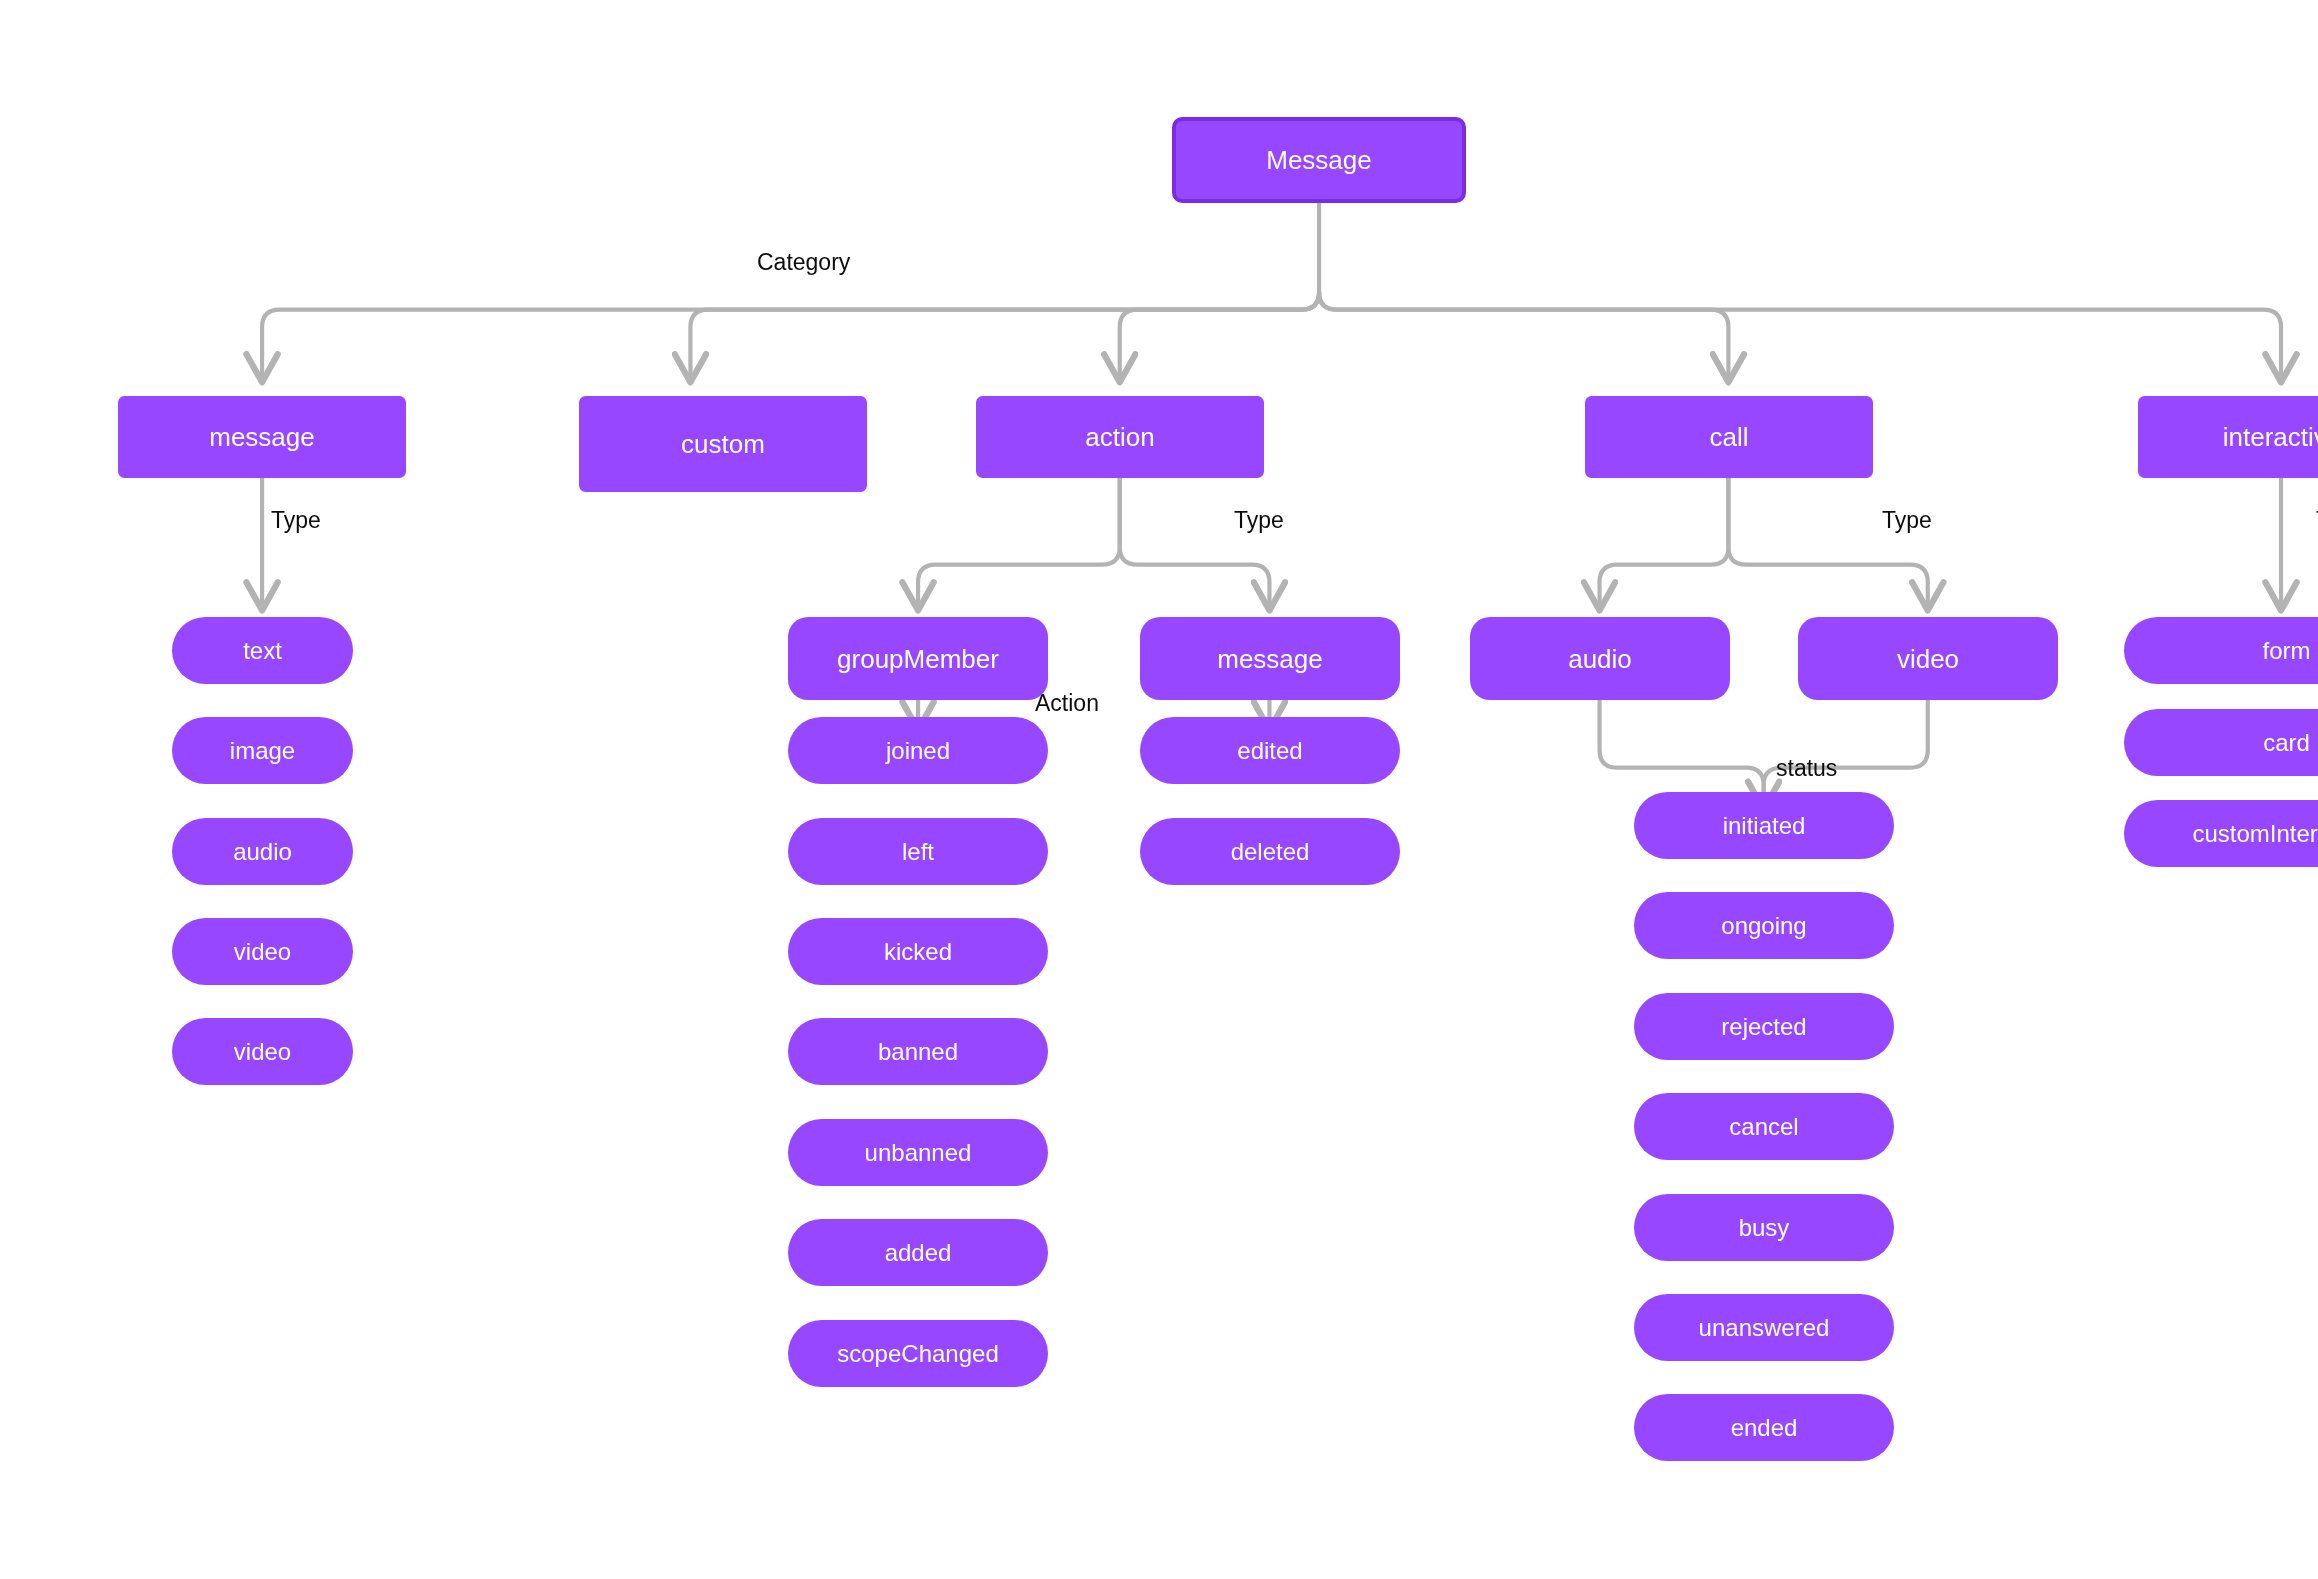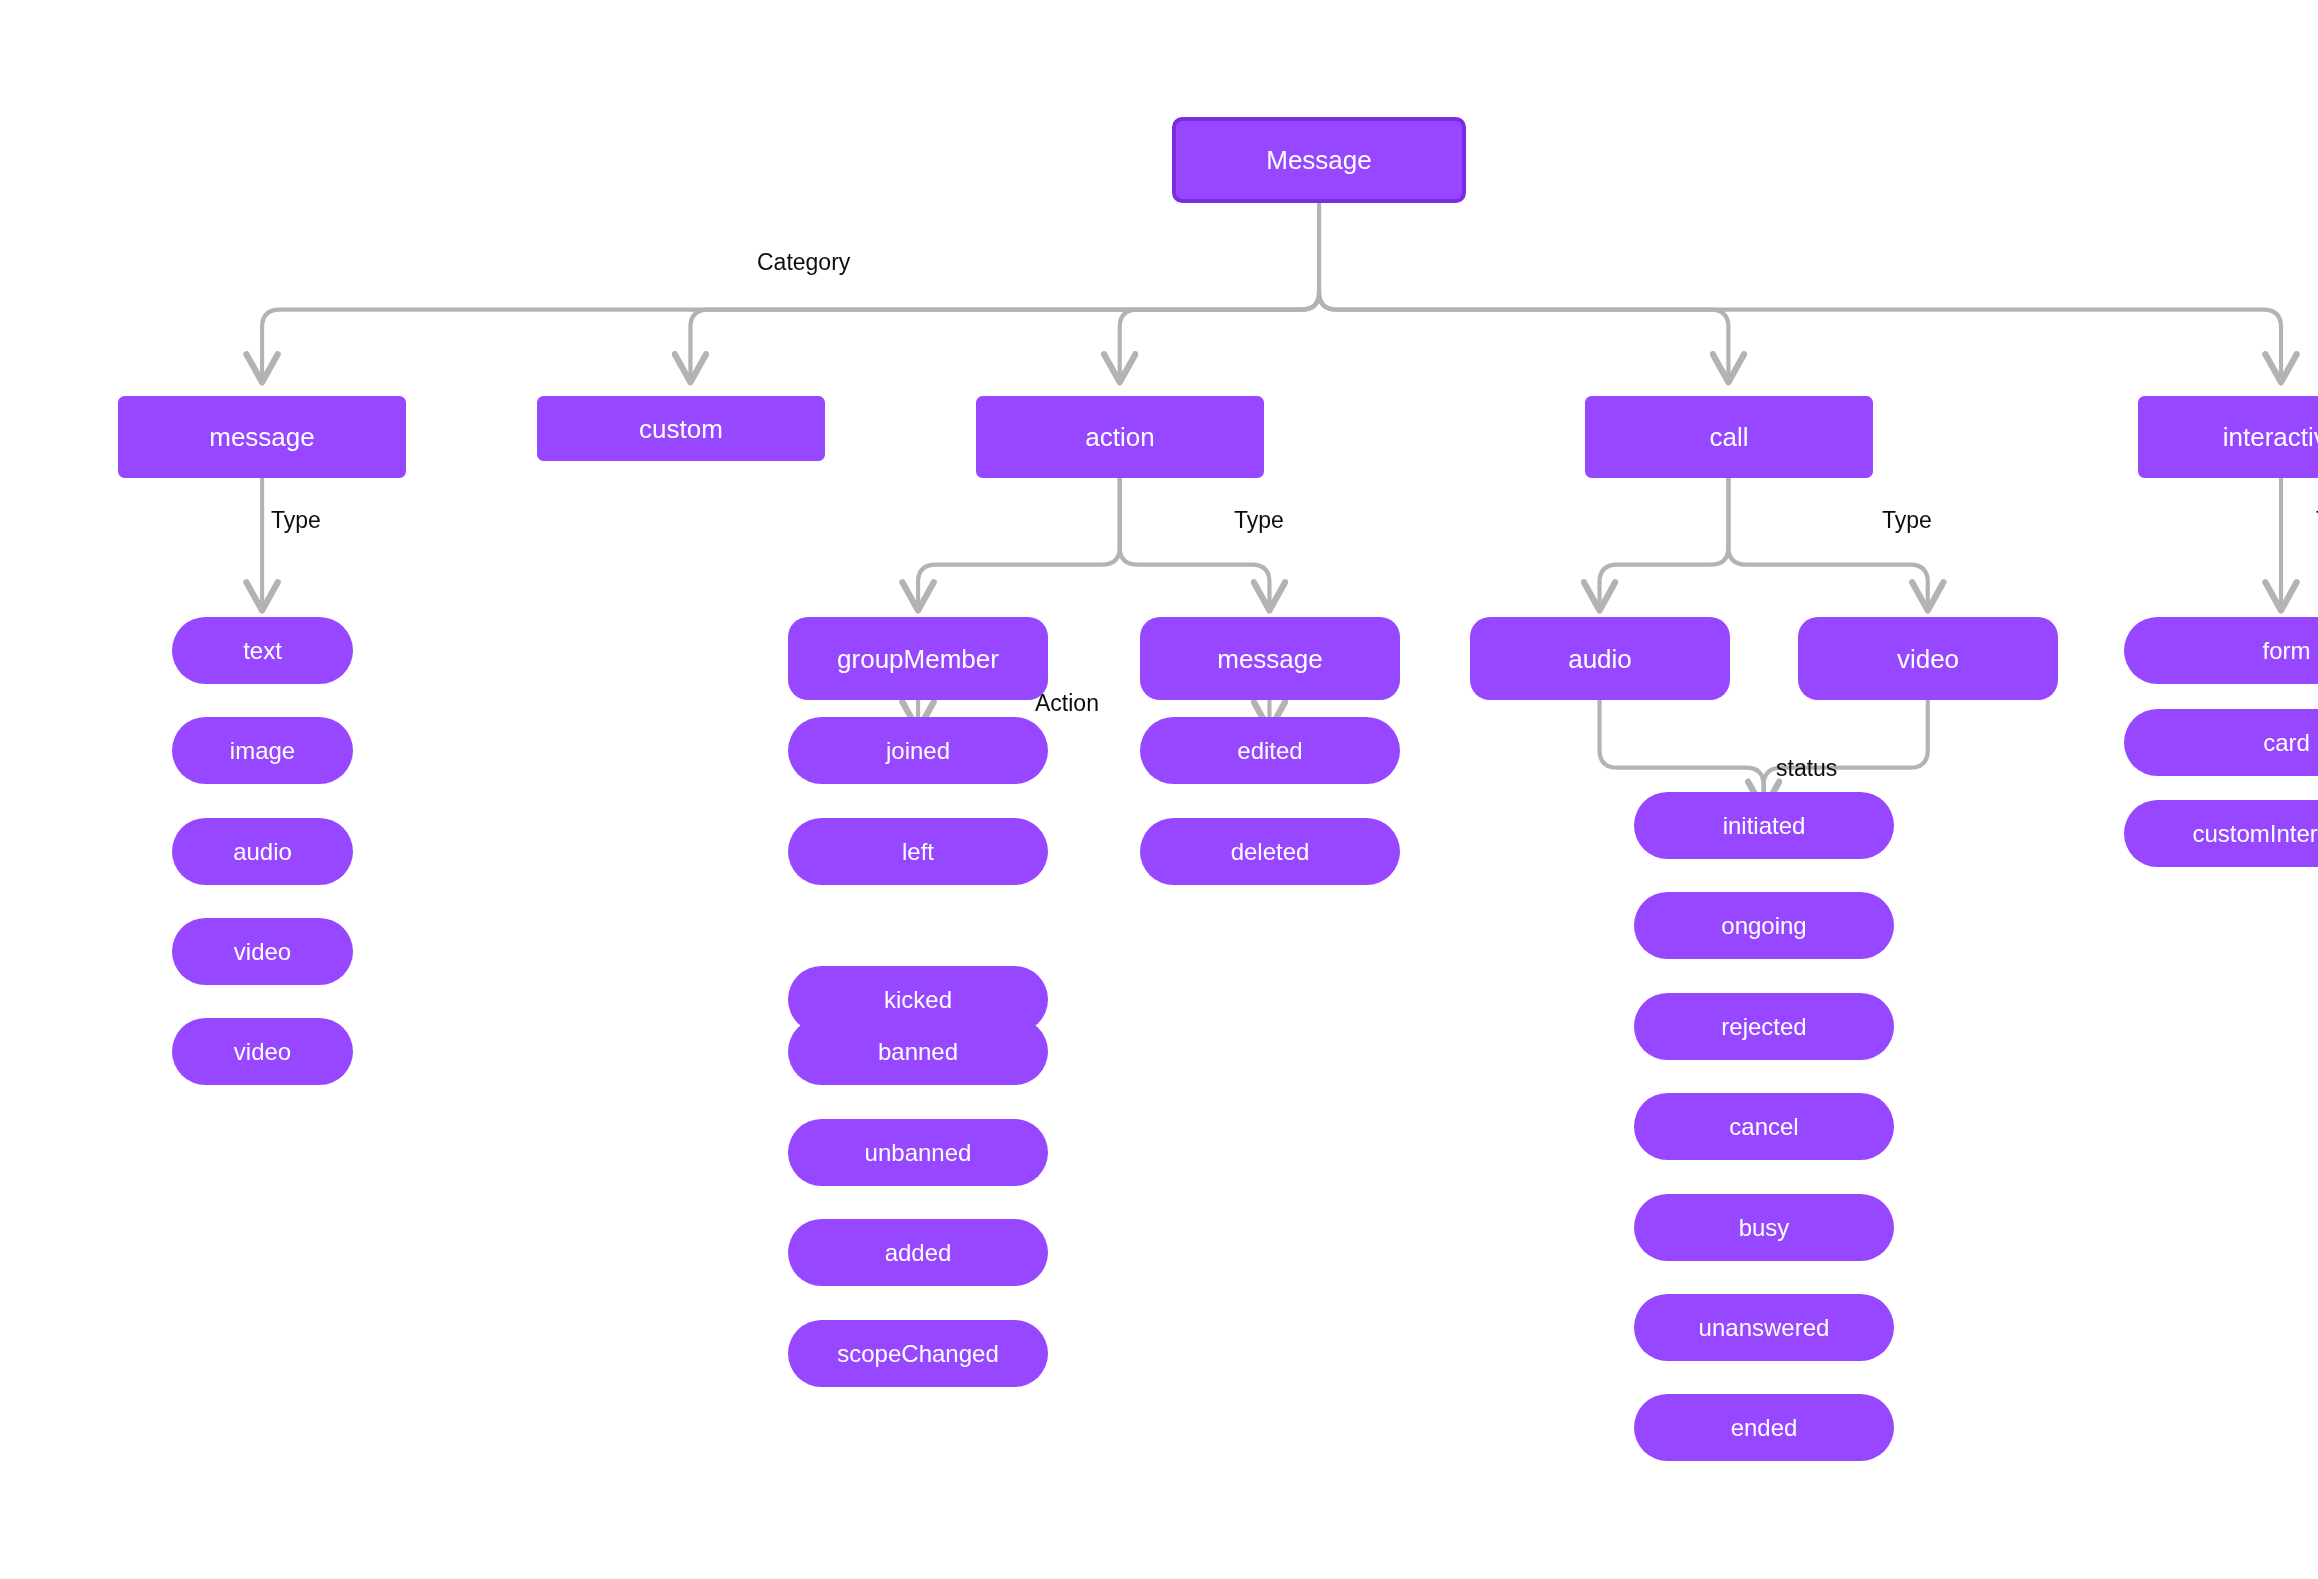--- a/index.html
+++ b/index.html
@@ -110,21 +110,21 @@
   <div class="edge-label" style="left:271px; top:509px;">Type</div>
   <div class="edge-label" style="left:1234px; top:509px;">Type</div>
   <div class="edge-label" style="left:1882px; top:509px;">Type</div>
   <div class="edge-label" style="left:2316px; top:509px;">Type</div>
   <div class="edge-label" style="left:1035px; top:692px;">Action</div>
   <div class="edge-label" style="left:1776px; top:757px;">status</div>
 
   <div class="node cat" style="left:118px; top:396px; width:288px; height:82px;">
     <span>message</span>
   </div>
-  <div class="node cat" style="left:537px; top:396px; width:288px; height:65px;">
+  <div class="node cat" style="left:579px; top:396px; width:288px; height:96px;">
     <span>custom</span>
   </div>
   <div class="node cat" style="left:976px; top:396px; width:288px; height:82px;">
     <span>action</span>
   </div>
   <div class="node cat" style="left:1585px; top:396px; width:288px; height:82px;">
     <span>call</span>
   </div>
   <div class="node cat" style="left:2138px; top:396px; width:288px; height:82px;">
     <span>interactive</span>
@@ -152,21 +152,21 @@
   <div class="node sub" style="left:1140px; top:617px; width:260px; height:83px;">
     <span>message</span>
   </div>
 
   <div class="node leaf" style="left:788px; top:717px; width:260px; height:67px;">
     <span>joined</span>
   </div>
   <div class="node leaf" style="left:788px; top:818px; width:260px; height:67px;">
     <span>left</span>
   </div>
-  <div class="node leaf" style="left:788px; top:918px; width:260px; height:67px;margin-top:48px;">
+  <div class="node leaf" style="left:788px; top:918px; width:260px; height:67px;">
     <span>kicked</span>
   </div>
   <div class="node leaf" style="left:788px; top:1018px; width:260px; height:67px;">
     <span>banned</span>
   </div>
   <div class="node leaf" style="left:788px; top:1119px; width:260px; height:67px;">
     <span>unbanned</span>
   </div>
   <div class="node leaf" style="left:788px; top:1219px; width:260px; height:67px;">
     <span>added</span>

